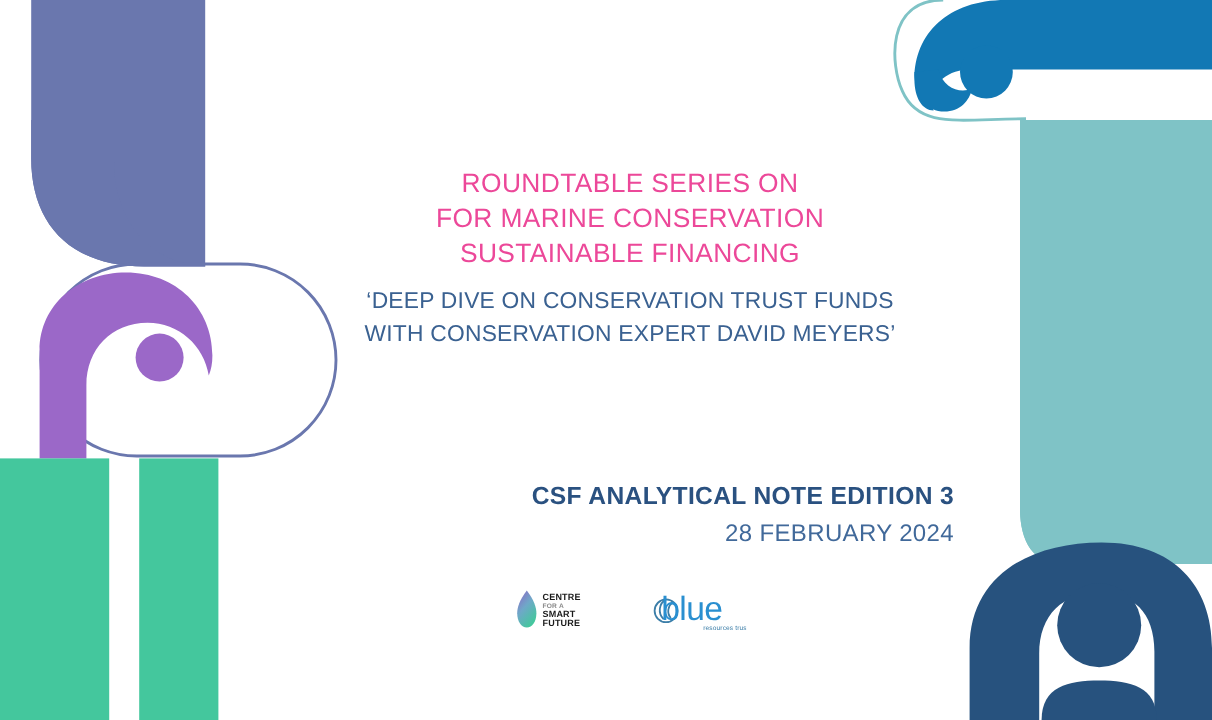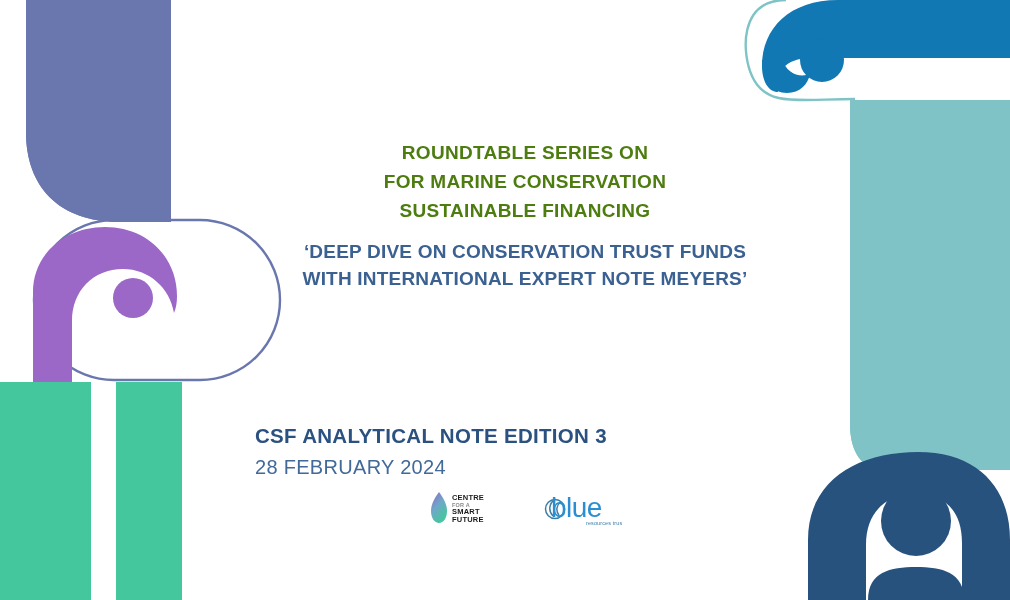--- a/index.html
+++ b/index.html
@@ -36,45 +36,45 @@
   }
 
   .title-block {
     position: absolute;
     left: 255px;
     top: 138px;
     width: 540px;
     text-align: center;
   }
   .main-title {
-    color: #4d7c0f;
-    font-weight: bold;
-    font-size: 19px;
+    color: #ec4899;
+    font-weight: normal;
+    font-size: 22px;
     line-height: 29px;
     letter-spacing: 0.3px;
     margin: 0;
   }
   .main-title .tline { display: block; white-space: nowrap; }
 
   .subtitle {
     margin: 13px 0 0 0;
     color: #3A6191;
     font-size: 19px;
     line-height: 27px;
-    font-weight: 700;
+    font-weight: 400;
     letter-spacing: 0.2px;
   }
   .subtitle .sline { display: block; white-space: nowrap; }
 
   .note-block {
     position: absolute;
     left: 255px;
-    top: 424px;
+    top: 402px;
     width: 540px;
-    text-align: left;
+    text-align: right;
   }
   .note-title {
     color: #2A5180;
     font-weight: bold;
     font-size: 20.5px;
     letter-spacing: 0.3px;
     margin: 0;
     white-space: nowrap;
   }
   .note-date {
@@ -179,21 +179,21 @@
   <div class="content">
 
     <div class="title-block">
       <h1 class="main-title">
         <span class="tline">ROUNDTABLE SERIES ON</span>
         <span class="tline">FOR MARINE CONSERVATION</span>
         <span class="tline">SUSTAINABLE FINANCING</span>
       </h1>
       <p class="subtitle">
         <span class="sline">‘DEEP DIVE ON CONSERVATION TRUST FUNDS</span>
-        <span class="sline">WITH INTERNATIONAL EXPERT NOTE MEYERS’</span>
+        <span class="sline">WITH CONSERVATION EXPERT DAVID MEYERS’</span>
       </p>
     </div>
 
     <div class="note-block">
       <p class="note-title">CSF ANALYTICAL NOTE EDITION 3</p>
       <p class="note-date">28 FEBRUARY 2024</p>
     </div>
 
     <div class="logo-row">
 

